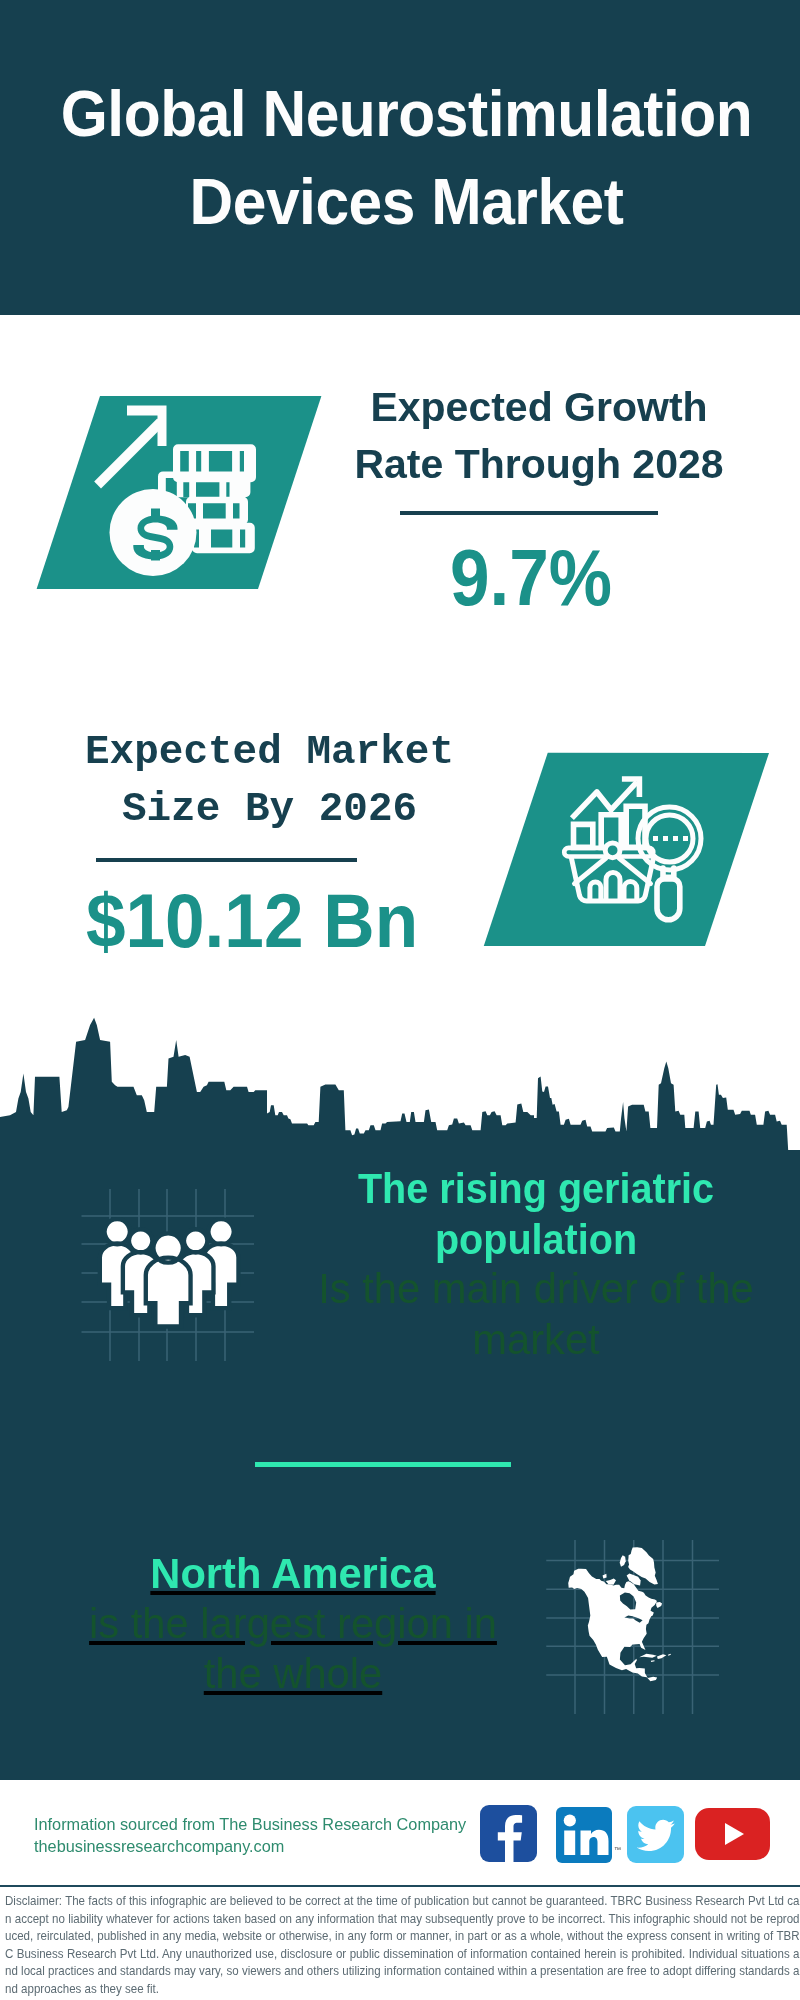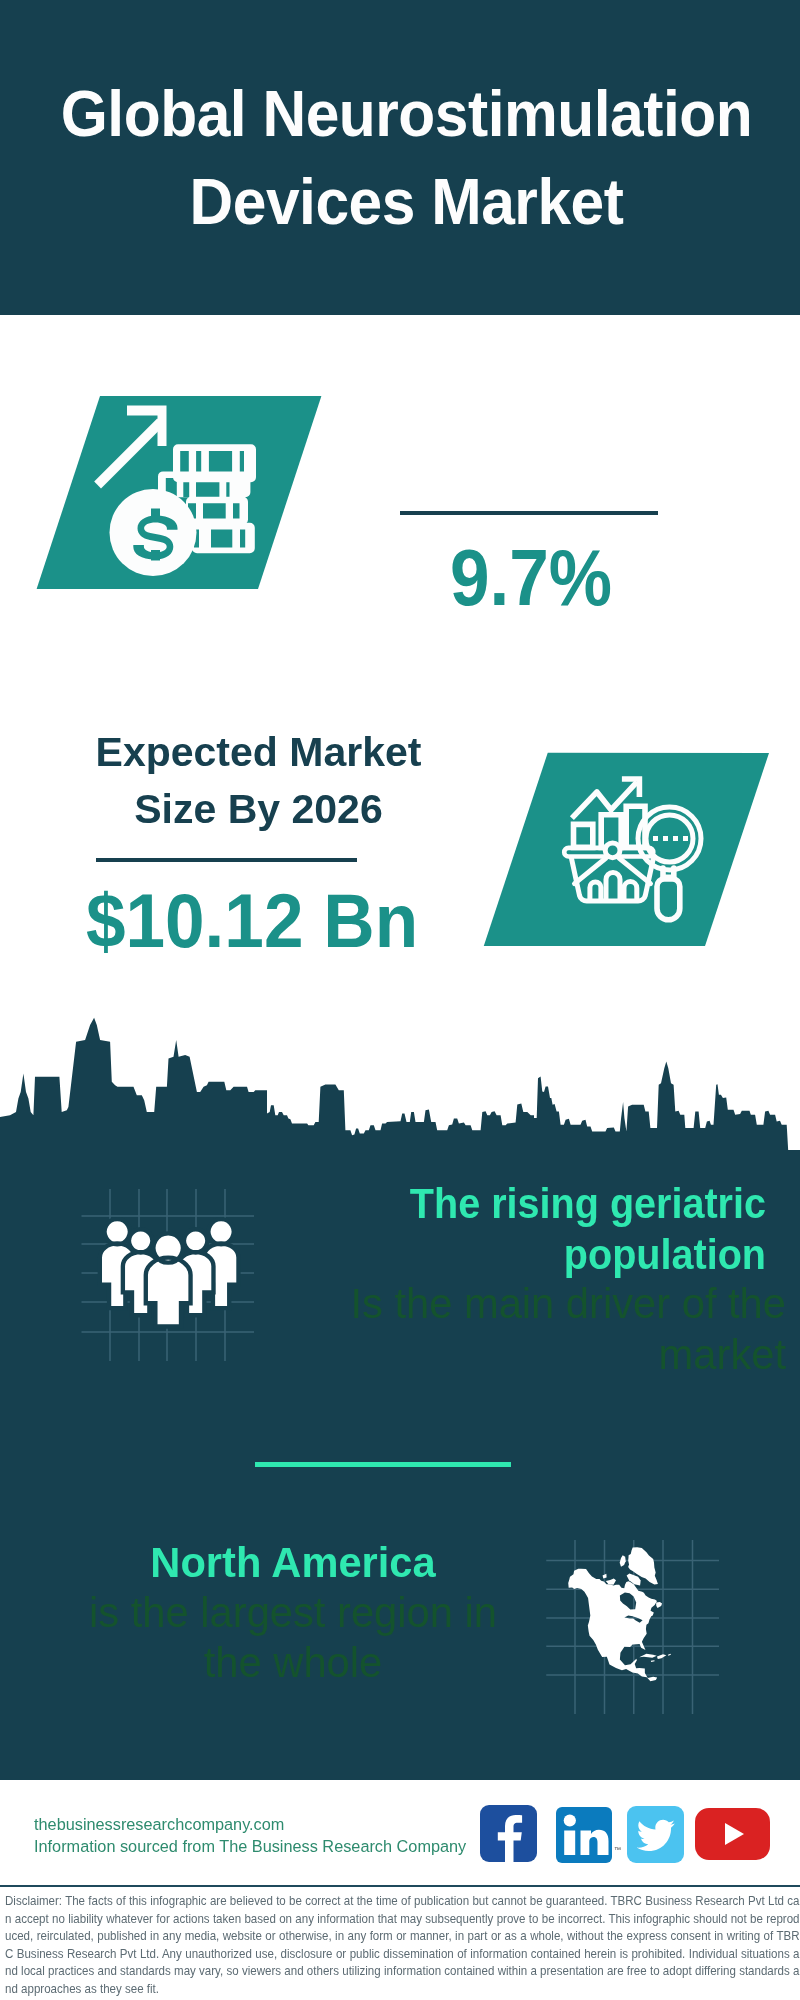--- a/index.html
+++ b/index.html
@@ -72,20 +72,24 @@
         <rect x="-4.5" y="-26" width="9" height="10"></rect>
         <rect x="-4.5" y="15.5" width="9" height="10.5"></rect>
         <path fill-rule="evenodd" d="M0,-19 c-10.4,0 -18,5.6 -18,12.7 0,6.3 4.9,10.3 12.4,11.8 l10.5,2.1
            c4.2,0.9 6.3,2.4 6.3,4.7 0,3.2 -4.6,5.6 -11.4,5.6 -6.4,0 -11.4,-2.5 -11.4,-5.6 v-1.8 h-10.6 v1.8
            c0,7.1 7.4,12.7 22,12.7 11.3,0 18,-5.6 18,-12.7 0,-6.3 -4.8,-10.3 -12.4,-11.8 l-10.5,-2.1
            c-4.2,-0.9 -6.3,-2.4 -6.3,-4.7 0,-3.2 4.6,-5.6 11.4,-5.6 6.4,0 11.4,2.5 11.4,5.6 v1.5 h10.6 v-1.5
            c0,-7.1 -7.4,-12.7 -22,-12.7 Z"></path>
       </g>
     </g>
   </svg>
+  <div class="stat-head" style="left:339px;top:379px;width:400px;">
+    <div>Expected Growth</div>
+    <div>Rate Through 2028</div>
+  </div>
   <div class="rule" style="left:400px;top:511px;width:258px;"></div>
   <div class="stat-val" style="left:331px;top:538px;width:400px;font-size:79px;line-height:79px;transform:scaleX(.9);">9.7%</div>
 
   <svg class="para" style="left:478px;top:748px;width:300px;height:204px" viewBox="0 0 300 204">
     <polygon points="69.75,4.75 291,5 227,198 5.75,198" fill="#1B9189"></polygon>
     <g fill="none" stroke="#fcfdfd" stroke-width="6" stroke-linecap="round" stroke-linejoin="round">
 
       <path d="M93.9,70.1 L118.9,43.9 L133,61.8 L159,33.8" stroke-width="5.6" stroke-linecap="butt"></path>
       <path d="M143.9,31 H161.4 V48.9" stroke-width="5.6" stroke-linecap="butt" stroke-linejoin="miter"></path>
 
@@ -110,21 +114,21 @@
       <path d="M185,120 v9.4 h10.8 v-9.4" stroke-width="5.6"></path>
       <path d="M186.5,130.9 h7.8 a7.5,7.5 0 0 1 7.5,7.5 v22 a11.4,11.4 0 0 1 -22.8,0 v-22 a7.5,7.5 0 0 1 7.5,-7.5 Z" stroke-width="5.6"></path>
     </g>
     <g fill="#fcfdfd">
       <rect x="175" y="88" width="5" height="5"></rect>
       <rect x="185" y="88" width="5" height="5"></rect>
       <rect x="195" y="88" width="5" height="5"></rect>
       <rect x="205" y="88" width="5" height="5"></rect>
     </g>
   </svg>
-  <div class="stat-head" style="left:35px;top:724px;width:447px;">
+  <div class="stat-head" style="left:46px;top:724px;width:447px;font-family:Liberation Mono, monospace;">
     <div>Expected Market</div>
     <div>Size By 2026</div>
   </div>
   <div class="rule" style="left:96px;top:858px;width:261px;"></div>
   <div class="stat-val" style="left:32px;top:883px;width:440px;font-size:76.5px;line-height:76.5px;transform:scaleX(.93);">$10.12 Bn</div>
 
   <div class="dark" style="top:1010px;height:770px;background:transparent;">
     <svg style="position:absolute;left:0;top:0;width:800px;height:770px;display:block" viewBox="0 0 800 770" preserveAspectRatio="none">
       <path d="M0,106.9 L10,105.2 L16,101.9 L18.4,88.5 L20.7,81.9 L23.4,63.5 L26,81.9 L28.4,88.5 L30.7,101.9 L33.4,105.2 L35,66.8 L59.4,66.8 L61.7,101.9 L66.8,100.2 L68.4,96.9 L76.1,31.7 L85.1,30.1 L90.1,15 L94.1,7.7 L96.8,15 L100.1,30.1 L110.1,31.7 L111.8,71.8 L115.1,75.2 L117.5,76.8 L133.5,76.8 L136.8,85.2 L141.8,85.2 L144.2,90.2 L146.8,101.9 L154.2,101.9 L156.2,76.8 L166.9,76.8 L168.5,48.4 L173.5,46.8 L176.2,30.1 L178.6,46.8 L185.2,45.1 L189.6,46.8 L196.9,81.9 L200.2,81.9 L203.6,76.8 L206.9,75.2 L208.6,71.8 L224.3,71.8 L226.3,80.2 L230.3,80.2 L233.6,76.8 L247,76.8 L248.6,81.9 L253.7,81.9 L255.3,80.2 L267,80.2 L267,103.6 L269.7,101.9 L271,95.2 L273.7,95.2 L275.3,105.2 L277.7,105.2 L279,101.9 L282,101.9 L283.7,105.2 L287,105.2 L288.4,108.6 L290.4,109.3 L292,113.6 L307.1,113.6 L308.4,115.3 L313.7,115.3 L315.4,111.9 L318.7,111.9 L320.4,76.8 L325.4,74.5 L335.4,74.5 L338.8,80.2 L343.8,80.2 L345.4,120.3 L350.4,120.3 L352.1,125.3 L354.4,124.6 L356.1,118.6 L358.1,118.6 L359.8,123.6 L363.8,123.6 L365.5,120.3 L368.8,120.3 L370.5,115.3 L373.8,115.3 L375.5,120.3 L380.5,120.3 L382.1,113.6 L385.5,113.6 L387.1,111.9 L400.5,111.3 L402.2,103.6 L404.5,103.6 L406.5,111.9 L409.8,111.9 L411.2,101.9 L413.9,101.9 L415.5,111.9 L423.9,111.9 L425.5,100.2 L428.9,99.6 L431.2,111.9 L435.5,111.9 L437.2,120.3 L447.2,120.3 L448.9,115.3 L452.2,114.6 L453.9,108.6 L457.2,108.6 L458.9,113.6 L463.9,112.6 L465.6,115.3 L470.6,115.3 L472.3,120.3 L480.6,120.3 L482.3,101.9 L485.6,101.2 L487.3,105.2 L489.9,105.2 L491.6,101.9 L494.6,101.2 L496.6,105.2 L500.6,105.2 L502.3,115.3 L505.6,115.3 L507.3,113.6 L515.6,112.6 L517.3,94.6 L521.3,93.6 L523.3,101.9 L527.3,101.9 L530.7,105.2 L534,105.2 L534,108.1 L536.7,108.1 L538,68.2 L540.6,66.5 L542.3,81.5 L544,82.1 L545.6,76.5 L548,76.5 L550,88.1 L551.3,88.1 L552.6,94.8 L554.6,94.1 L556.6,101.4 L558.9,101.4 L560.6,114.7 L563.9,114.7 L565.6,109.7 L568.9,108.7 L570.6,114.7 L580.5,114.7 L582.2,110.7 L585.5,109.7 L587.2,116.4 L590.5,116.4 L592.2,121.4 L605.5,121.4 L607.1,118.1 L613.8,117.4 L615.5,121.4 L619.8,121.4 L621.1,108.1 L623.1,92.1 L624.4,108.1 L626.4,121.4 L628.1,96.4 L632.1,94.8 L643.7,94.8 L645.4,101.4 L648.7,101.4 L650.4,118.1 L657,118.1 L658.7,74.8 L661,73.2 L664.3,58.2 L666.3,51.6 L668.3,58.2 L671,73.2 L673.6,74.8 L675.3,101.4 L678.6,100.8 L680.3,104.8 L684.3,104.8 L685.3,118.1 L693.6,118.1 L695.3,101.4 L698.6,101.4 L700.2,118.1 L705.2,118.1 L706.9,111.4 L709.6,110.7 L710.9,114.7 L713.5,114.7 L716.2,74.8 L717.5,74.2 L718.9,84.8 L720.9,84.8 L722.9,88.1 L726.2,87.5 L727.8,99.8 L733.5,99.8 L735.2,104.8 L740.1,104.1 L741.8,100.8 L749.5,100.8 L750.8,104.8 L755.1,104.8 L756.8,114.7 L763.4,114.7 L765.1,101.4 L768.4,100.8 L770.1,104.8 L775.1,104.8 L776.7,111.4 L780,110.7 L781.7,114.7 L786.7,114.7 L788.4,144 L800,144 L800,140 L0,140 Z" fill="#16404F"></path>
       <rect x="0" y="140" width="800" height="630" fill="#16404F"></rect>
@@ -139,28 +143,28 @@
     <svg style="position:absolute;left:68px;top:165px;width:201px;height:201px" viewBox="0 0 185 185">
 
       <g fill="#ffffff" stroke="#16404F" stroke-width="4">
                         <path d="M45.3,40.6 a11.6,11.6 0 1 1 -0.02,0 Z M29.3,101 v-25 a16,13 0 0 1 32,0 v25 h-8.5 v21.5 h-15 v-21.5 Z"></path>
         <path d="M140.9,40.6 a11.6,11.6 0 1 1 -0.02,0 Z M124.9,101 v-25 a16,13 0 0 1 32,0 v25 h-8.5 v21.5 h-15 v-21.5 Z"></path>
         <path d="M66.9,49.9 a10.7,10.7 0 1 1 -0.02,0 Z M50.5,108 v-24 a16.4,13 0 0 1 32.8,0 v24 h-8.4 v21.1 h-16 v-21.1 Z"></path>
         <path d="M117.5,49.9 a10.7,10.7 0 1 1 -0.02,0 Z M101.1,108 v-24 a16.4,13 0 0 1 32.8,0 v24 h-8.4 v21.1 h-16 v-21.1 Z"></path>
         <path d="M92.2,53.7 a13.5,13.5 0 1 1 -0.02,0 Z M71.6,118 v-26 a20.6,16 0 0 1 41.2,0 v26 h-8.8 v21.4 h-23.6 v-21.4 Z"></path>
       </g>
     </svg>
-    <div class="fact" style="left:286px;top:168px;width:500px;text-align:right;">
+    <div class="fact" style="left:286px;top:153px;width:500px;">
       <div class="fact-h">The rising geriatric population</div>
       <div class="fact-b">Is the main driver of the market</div>
     </div>
 
     <div class="mint-rule" style="left:255px;top:452px;width:256px;"></div>
 
-    <div class="fact" style="left:87px;top:527px;width:412px;">
+    <div class="fact" style="left:87px;top:538px;width:412px;text-decoration:underline;">
       <div class="fact-h" style="transform:scaleX(.968)">North America</div>
       <div class="fact-b">is the largest region in the whole</div>
     </div>
     <svg style="position:absolute;left:536px;top:520px;width:190px;height:190px" viewBox="0 0 190 190">
       <g stroke="#3a6375" stroke-width="1.5" fill="none">
         <path d="M39,10 V184 M68.5,10 V184 M97.75,10 V184 M127,10 V184 M156.5,10 V184"></path>
         <path d="M10.25,30.5 H183 M10.25,59.25 H183 M10.25,88 H183 M10.25,116.25 H183 M10.25,145 H183"></path>
       </g>
     </svg>
     <svg style="position:absolute;left:560px;top:528px;width:118.5px;height:152.5px" viewBox="0 0 190 225">
@@ -175,22 +179,22 @@
         <path d="M127.1,181.6 L138.5,175.8 L149.3,177.5 L155.1,179.1 L148.0,182.1 L134.5,180.6 L127.1,181.6 Z"></path>
         <path d="M155.5,180.4 L165.1,176.6 L170.5,178.3 L162.8,183.1 L156.8,184.3 L155.5,180.4 Z"></path>
         <path d="M145.6,187.1 L151.4,186.3 L151.6,187.7 L146.2,188.9 L145.6,187.1 Z"></path>
         <path d="M173.1,177.5 L177.2,176.0 L177.8,177.3 L173.7,178.9 L173.1,177.5 Z"></path>
       </g>
     </svg>
   </div>
 
   <div class="ftr" style="top:1780px;height:220px;">
     <div class="src" style="left:34px;top:33px;width:460px;">
+      <div>Information sourced from The Business Research Company</div>
       <div>thebusinessresearchcompany.com</div>
-      <div>Information sourced from The Business Research Company</div>
     </div>
 
     <a class="soc" style="left:480px;top:25px;width:57px;height:57px;background:#1D4F9E;border-radius:9px;">
       <svg viewBox="0 0 57 57" width="57" height="57">
           <path fill="#fff" d="M33.5,57 V35.6 h7.2 l1.1,-8.4 h-8.3 v-5.3 c0,-2.4 0.7,-4.1 4.2,-4.1 h4.4 V10.3 c-0.8,-0.1 -3.4,-0.3 -6.4,-0.3 -6.3,0 -10.7,3.9 -10.7,11 v6.2 h-7.2 v8.4 h7.2 V57 Z"></path>
         </svg>
     </a>
     <a class="soc" style="left:556px;top:27px;width:56px;height:56px;background:#0B7BBE;border-radius:6px;">
       <svg viewBox="0 0 56 56" width="56" height="56">
         <circle cx="13.8" cy="13.5" r="6.1" fill="#fff"></circle>

